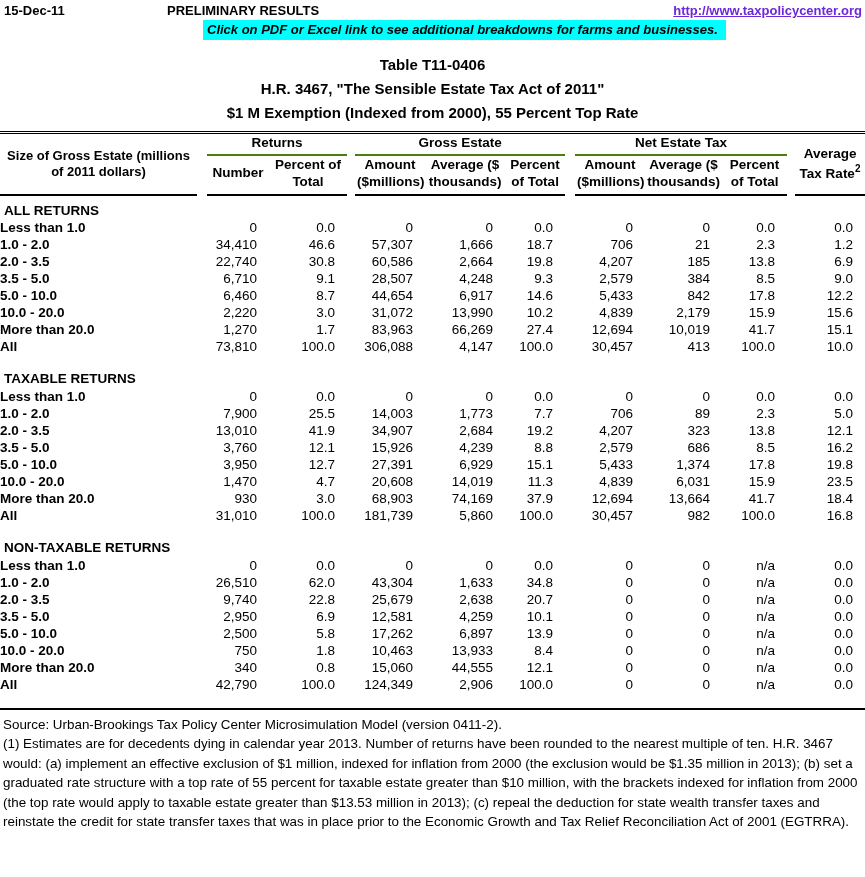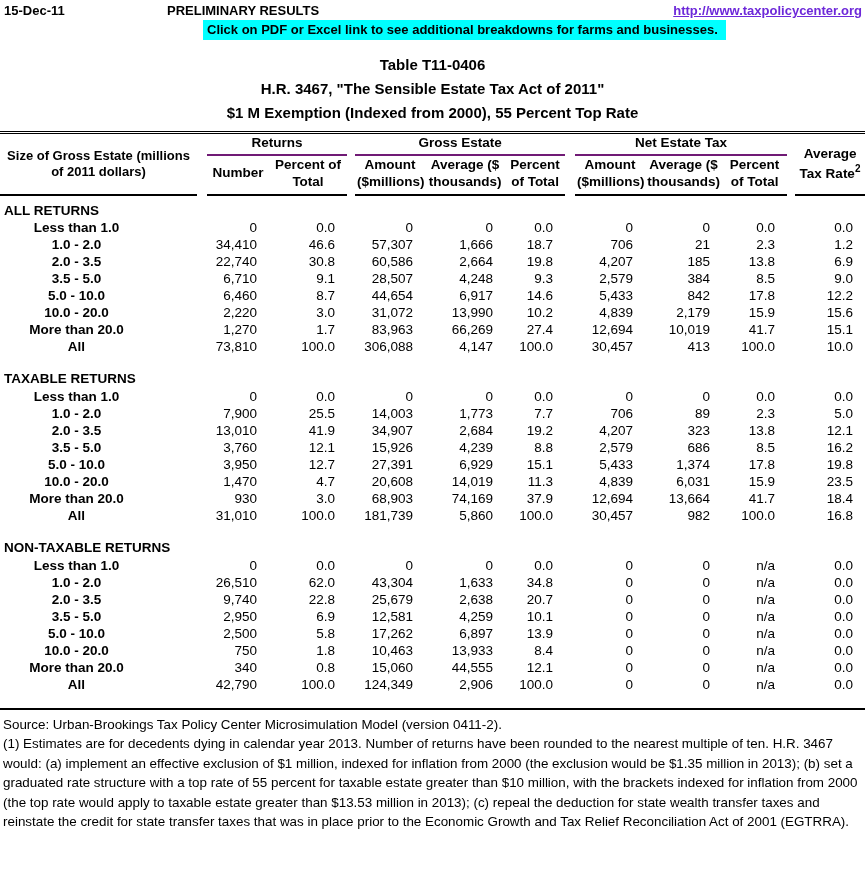--- a/index.html
+++ b/index.html
@@ -9,39 +9,39 @@
     background: #ffffff;
     color: #000000;
     font-family: "Liberation Sans", sans-serif;
     overflow: hidden;
   }
   
   .topbar { display: flex; align-items: flex-start; padding-top: 3px; font-size: 13px; font-weight: bold; }
   .topbar .date { width: 167px; padding-left: 4px; }
   .topbar .prelim { flex: 1; }
   .topbar .link { font-weight: normal; color: #0000ff; text-decoration: underline; padding-right: 3px; cursor: pointer; }
-  .banner-row { margin-left: 203px; margin-top: 2px; height: 20px; }
+  .banner-row { margin-left: 203px; margin-top: 2px; height: 20px; font-style: italic; }
   .banner { display: inline-block; background: #00ffff; font-weight: bold; font-size: 13px; padding: 2px 8px 3px 4px; }
   
   .titles { text-align: center; margin-top: 16px; font-weight: bold; }
   .titles p { margin: 0 0 7px 0; font-size: 15px; }
   .titles p.t4 { margin-top: 4px; }
   sup { font-size: 10px; }
   
   table { width: 865px; border-collapse: collapse; table-layout: fixed; margin-top: 10px; font-size: 13.5px; }
   thead th, thead td { font-weight: bold; padding: 1px 2px; vertical-align: middle; text-align: center; line-height: 1.25; }
   thead tr.row1 > * { border-top: 3px double #000; }
   th.col1h { border-bottom: 2px solid #000; font-size: 13px; padding: 2px 6px; }
-  th.group { border-bottom: 2px solid #701a75; padding-bottom: 2px; }
+  th.group { border-bottom: 2px solid #4d7c0f; padding-bottom: 2px; }
   th.sub { border-bottom: 2px solid #000; padding-bottom: 3px; }
   th.lasth { border-bottom: 2px solid #000; }
   td.hsp { border-bottom: none; }
   tbody td { height: 17px; line-height: 17px; padding: 0; white-space: nowrap; }
   tbody td.section { font-weight: bold; text-align: left; padding-left: 4px; height: 18px; }
-  tbody td.rowlabel { text-align: center; font-weight: bold; padding-right: 44px; }
+  tbody td.rowlabel { text-align: left; font-weight: bold; padding-right: 44px; }
   tbody td.num { text-align: right; padding-right: 12px; }
   tbody tr.gap-row td { height: 15px; }
   tbody tr:first-child td { padding-top: 6px; height: 24px; }
   .bottom-rule { border-top: 2px solid #000; width: 865px; }
   
   .notes { margin-top: 5px; padding: 0 3px; font-size: 13.4px; line-height: 19.5px; }
   .notes p { margin: 0; }
 </style>
 </head>
 <body>

